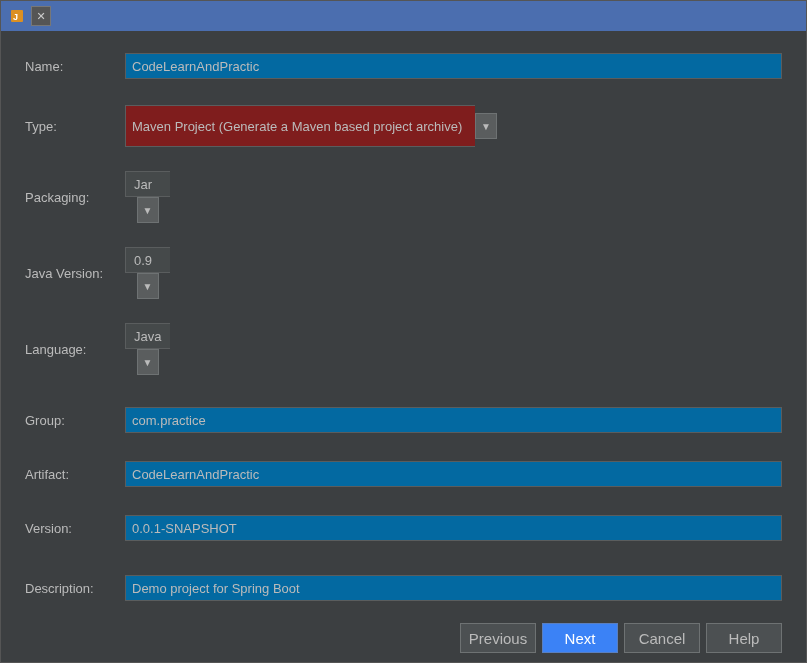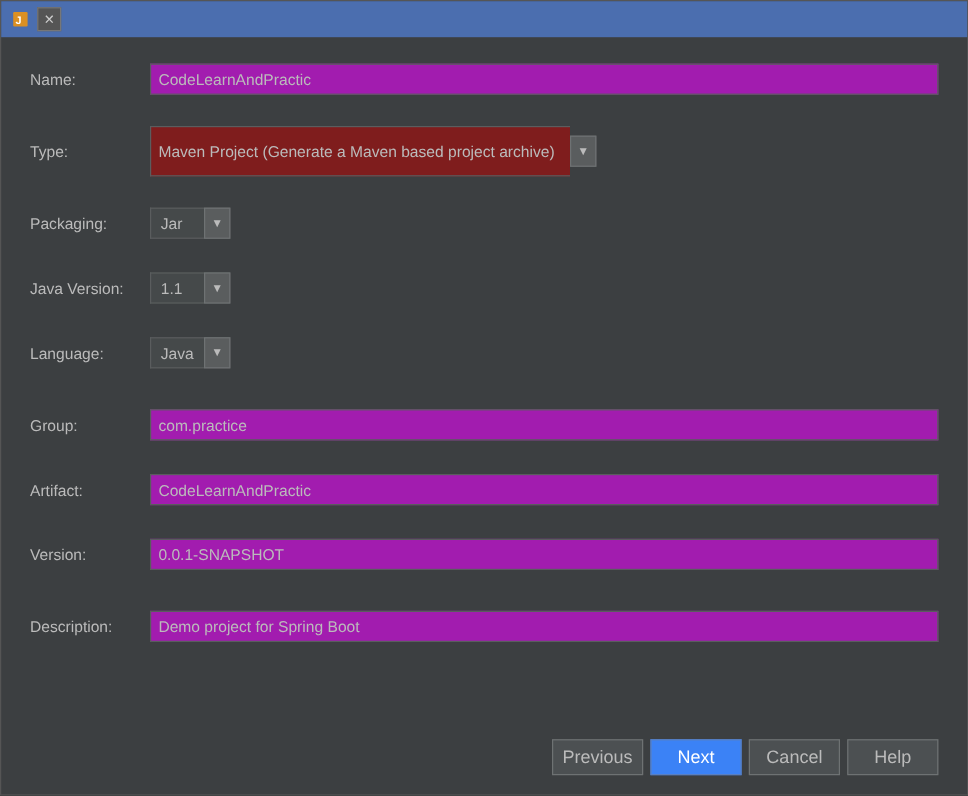--- a/index.html
+++ b/index.html
@@ -98,21 +98,21 @@
 
     .form-label {
       width: 100px;
       color: #bbbbbb;
       font-size: 13px;
       flex-shrink: 0;
     }
 
     .form-input {
       flex: 1;
-      background: #a21caf;
+      background: #0369a1;
       border: 1px solid #5a5d5e;
       color: #bbbbbb;
       font-size: 13px;
       padding: 3px 6px;
       height: 26px;
       outline: none;
     }
 
     .form-select-type {
       display: flex;
@@ -141,20 +141,21 @@
       display: flex;
       align-items: center;
       justify-content: center;
       cursor: pointer;
       font-size: 10px;
     }
 
     .small-select {
       display: flex;
       align-items: center;
+      flex-direction: column;
     }
 
     .small-select .text-part {
       background: #45494a;
       border: 1px solid #5a5d5e;
       border-right: none;
       color: #bbbbbb;
       font-size: 13px;
       padding: 3px 8px;
       height: 26px;
@@ -227,21 +228,21 @@
         <label class="form-label">Packaging:</label>
         <div class="small-select">
           <div class="text-part">Jar</div>
           <div class="dropdown-btn">▼</div>
         </div>
       </div>
 
       <div class="form-row">
         <label class="form-label">Java Version:</label>
         <div class="small-select">
-          <div class="text-part">1.1</div>
+          <div class="text-part">0.9</div>
           <div class="dropdown-btn">▼</div>
         </div>
       </div>
 
       <div class="form-row">
         <label class="form-label">Language:</label>
         <div class="small-select">
           <div class="text-part">Java</div>
           <div class="dropdown-btn">▼</div>
         </div>

